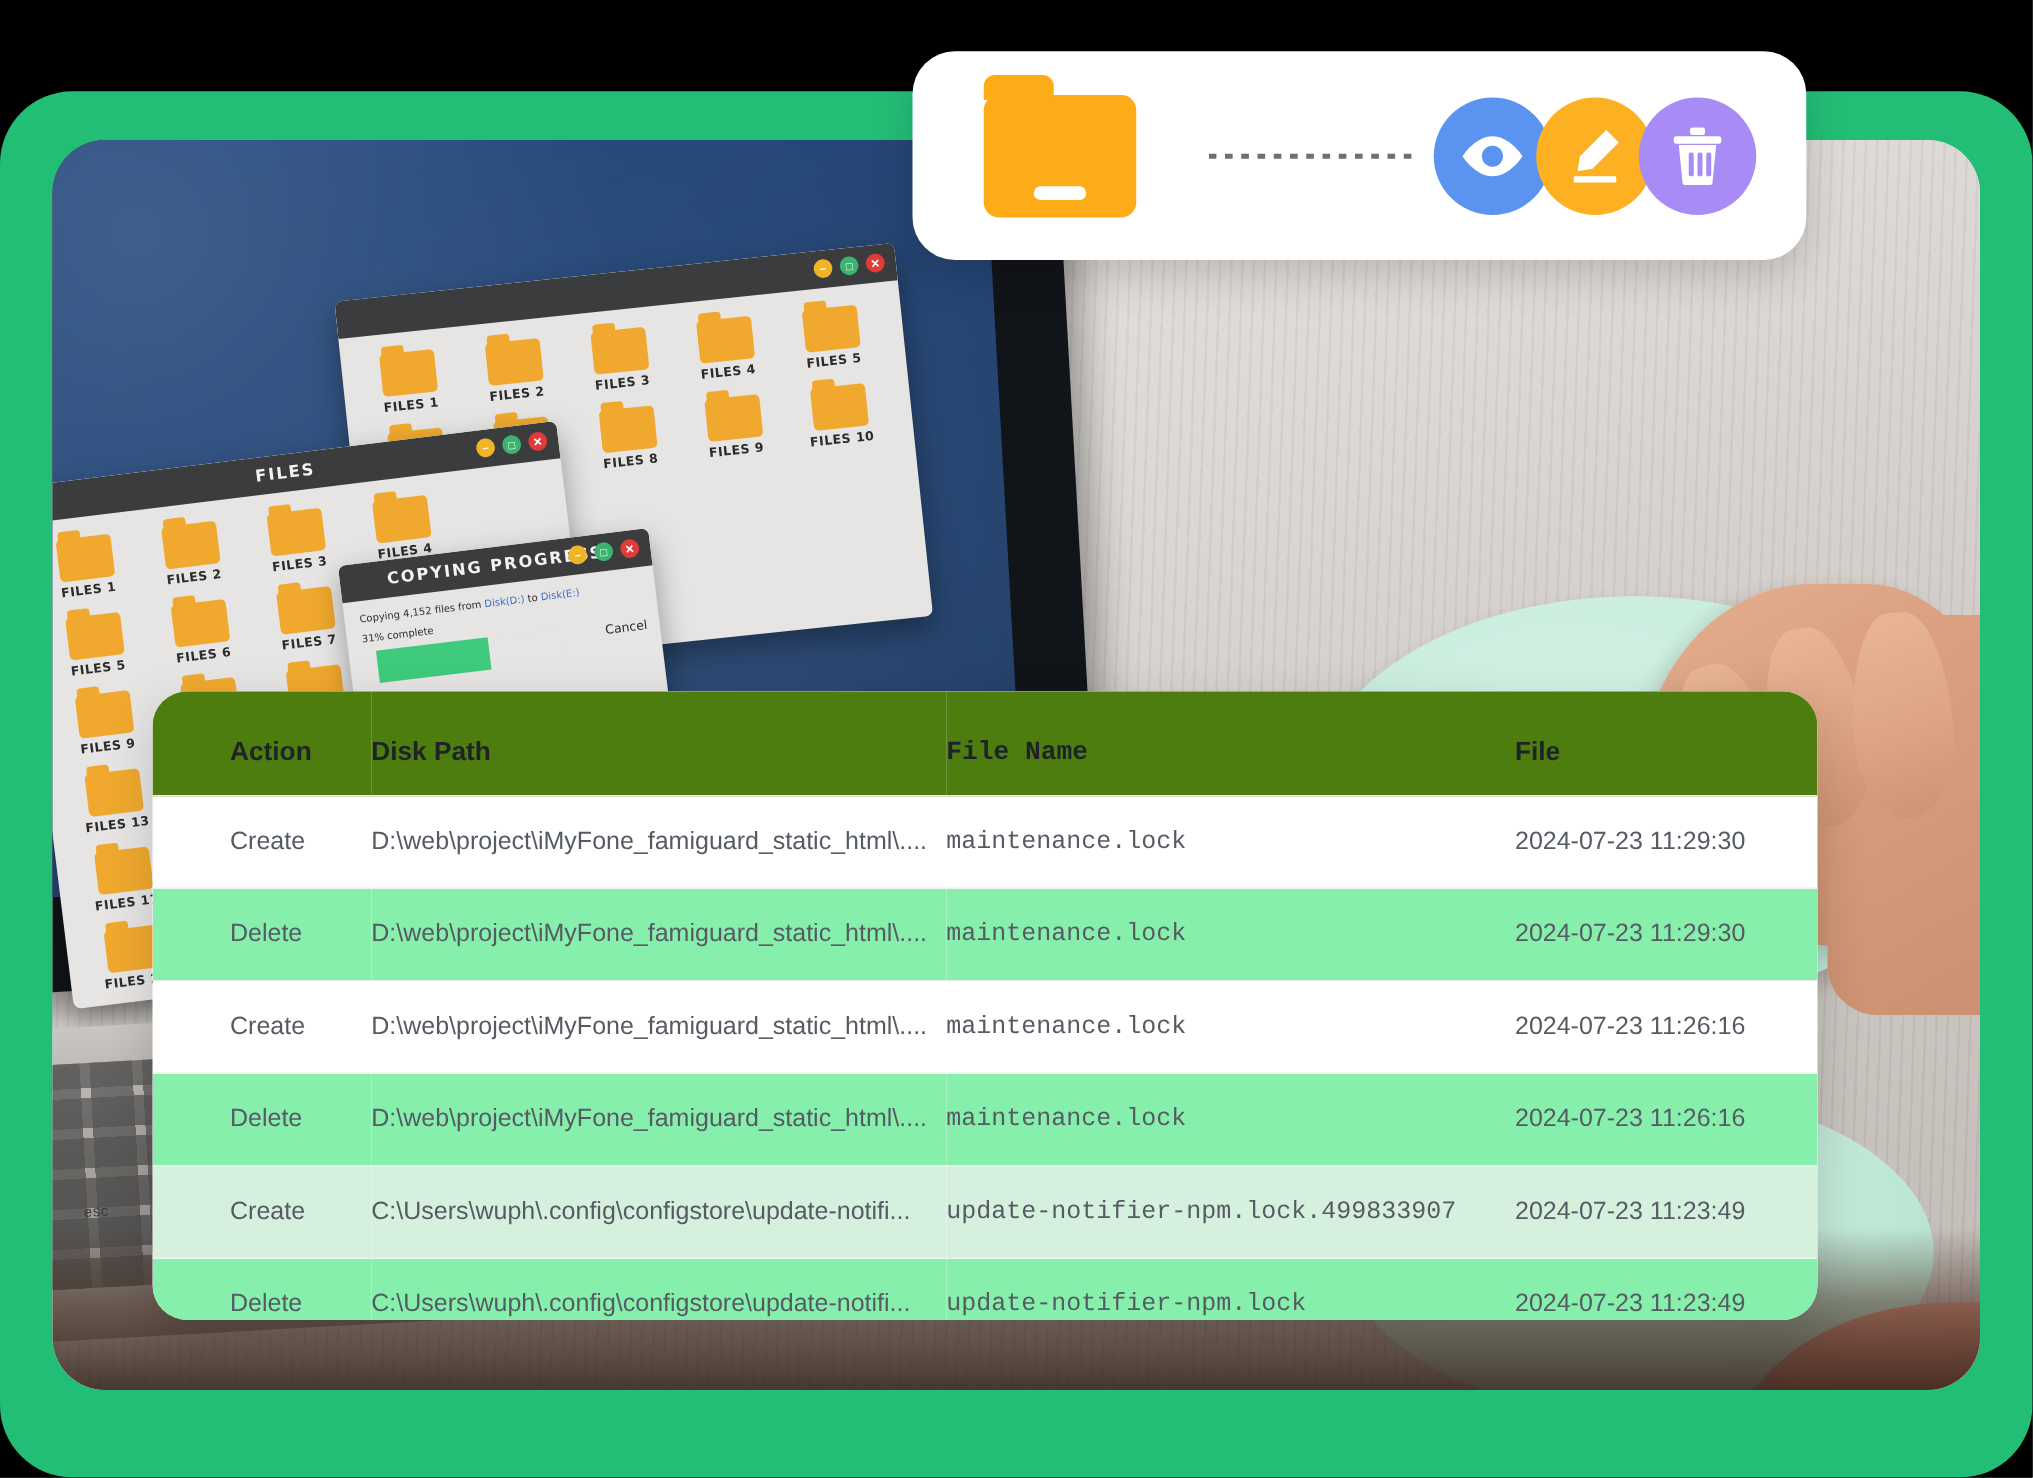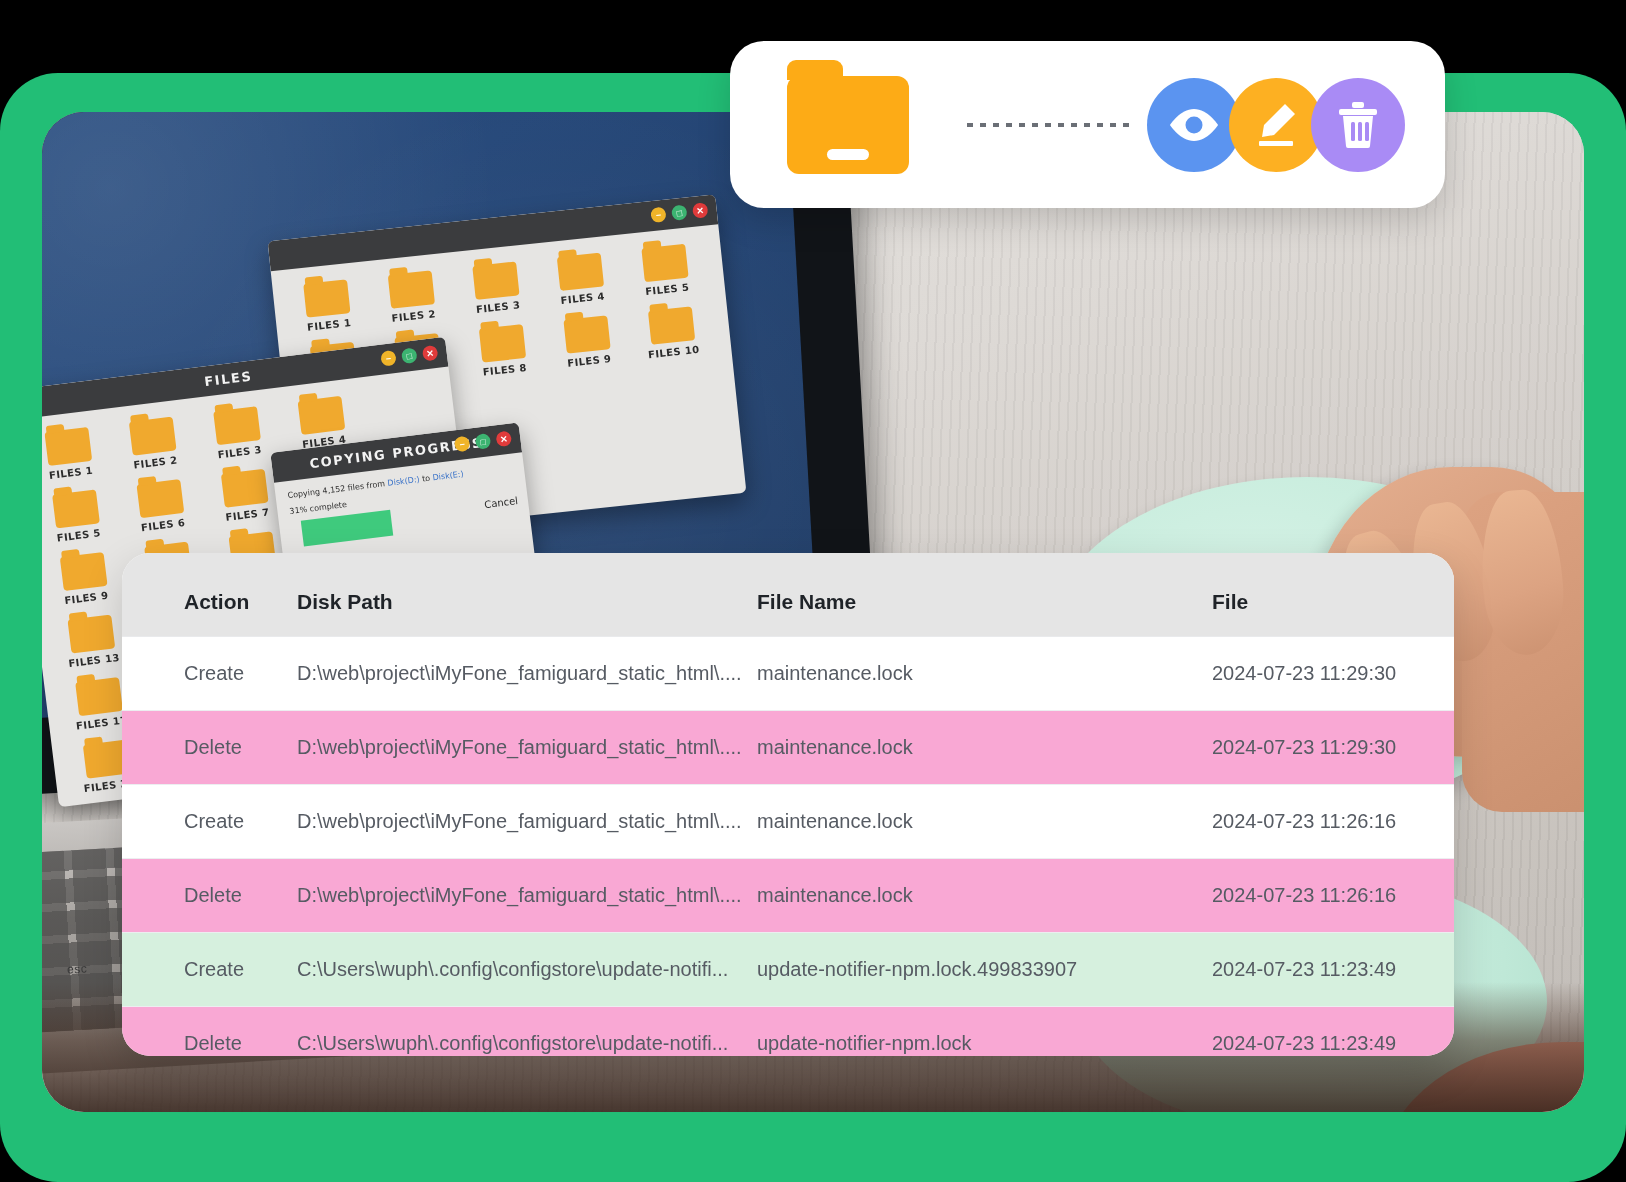--- a/index.html
+++ b/index.html
@@ -283,36 +283,36 @@
     overflow: hidden;
   }
   table.log { width: 100%; border-collapse: collapse; table-layout: fixed; }
   table.log th {
     text-align: left;
     font-size: 21px;
     font-weight: 700;
     color: #1f2328;
     padding: 37px 0 22px 0;
     border-bottom: 1px solid #e9eaec;
-    background: #e5e5e5;
+    background: #4d7c0f;
   }
   table.log td {
     font-size: 20px;
     color: #565b63;
     padding: 25px 0;
     border-bottom: 1px solid #eceef0;
     white-space: nowrap;
     overflow: hidden;
     text-overflow: ellipsis;
   }
   .col-action { width: 175px; padding-left: 62px !important; }
   .col-path   { width: 460px; }
-  .col-name   { width: 455px; }
+  .col-name   { width: 455px; font-family: Liberation Mono, monospace; }
   .col-date   { width: 242px; }
-  tr.alt td { background: #f9a8d4; }
+  tr.alt td { background: #86efac; }
   tr.hl td  { background: #d6f0de; }
 </style>
 </head>
 <body>
 
 <div id="stage">
 
   <div class="green-frame"></div>
 
   <div class="photo">

